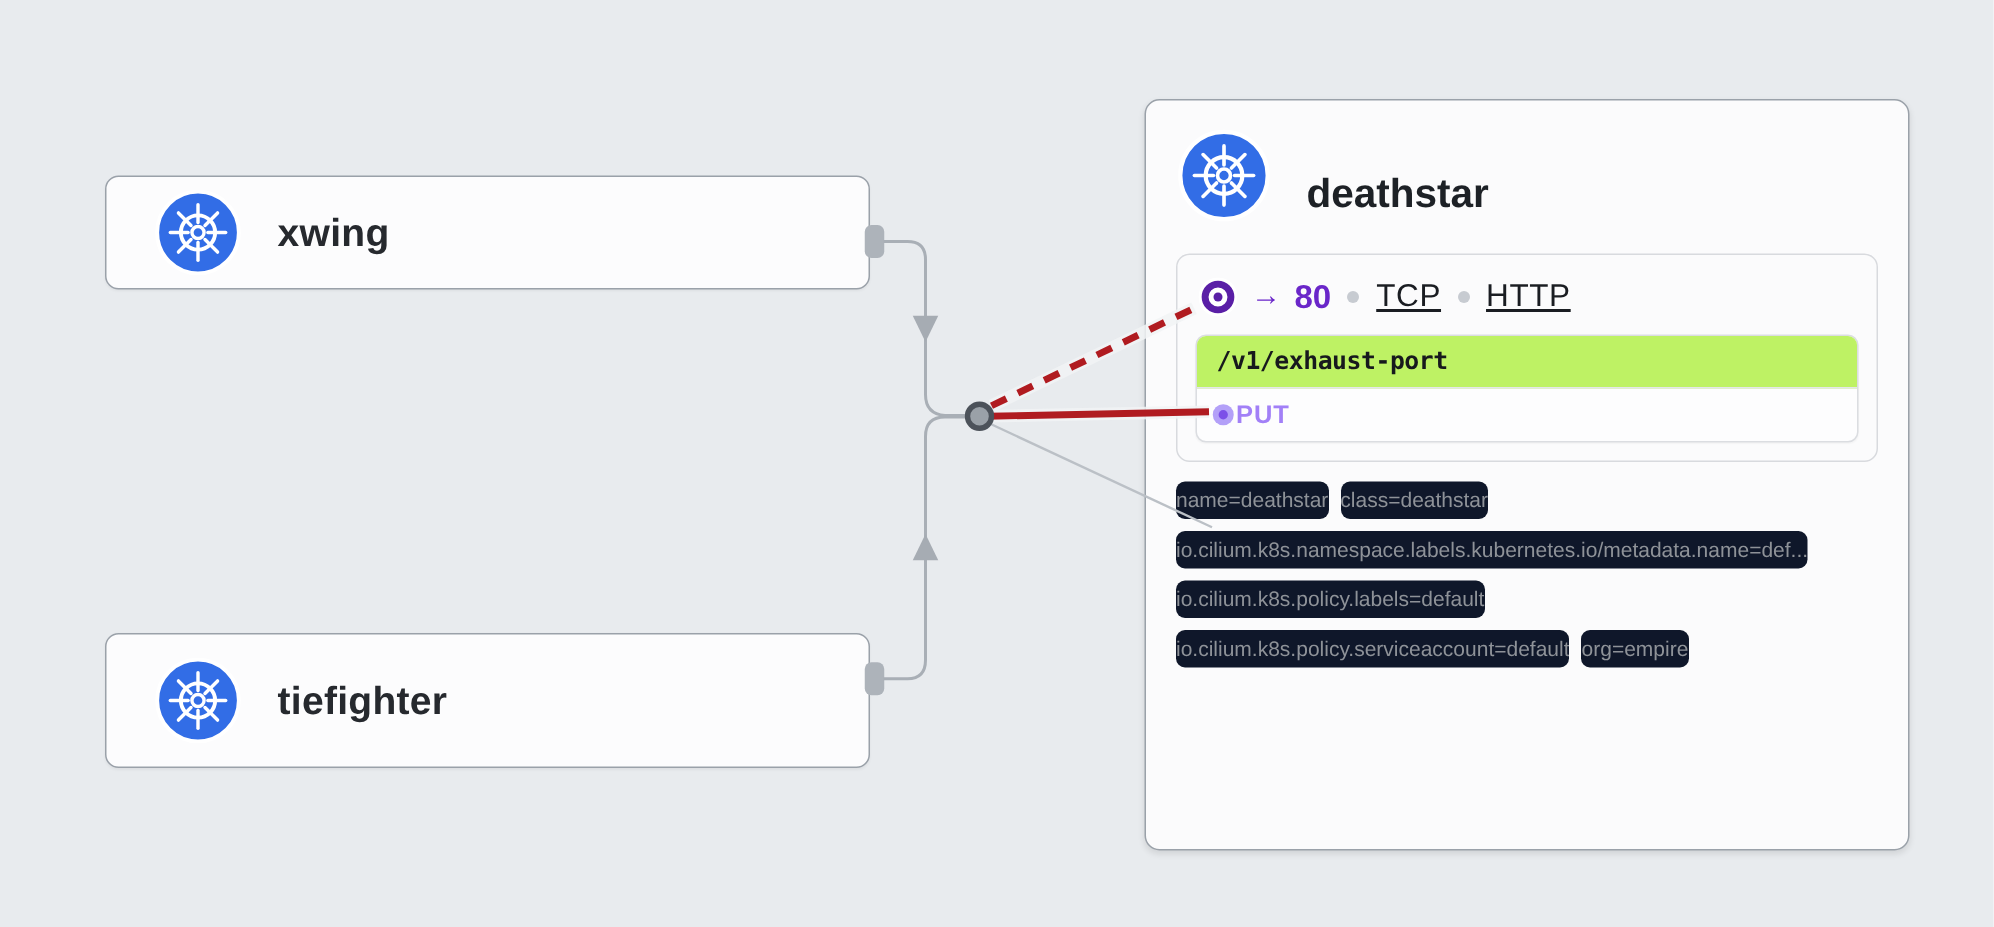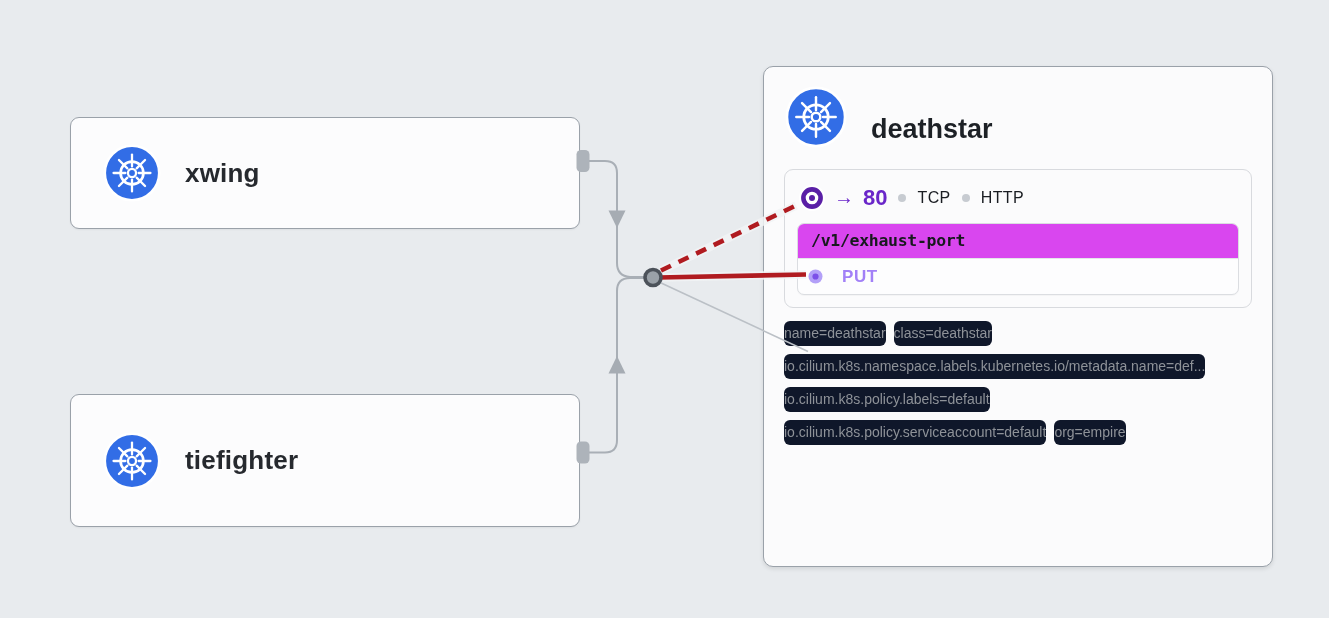--- a/index.html
+++ b/index.html
@@ -8,53 +8,53 @@
     background:#e8ebee;
     font-family:"Liberation Sans",sans-serif;
   }
   
   .node-box{
     position:absolute;left:70px;width:510px;box-sizing:border-box;
     background:#fcfcfd;border:1.5px solid #9aa1a9;border-radius:9px;
     display:flex;align-items:center;gap:24px;padding-left:32px;
     box-shadow:0 1px 2px rgba(0,0,0,.05);cursor:pointer;
   }
-  #node-xwing{top:117px;height:112px;}
-  #node-tiefighter{top:394px;height:133px;}
+  #node-xwing{top:117px;height:76px;}
+  #node-tiefighter{top:422px;height:90px;}
   .node-label{font-size:26px;font-weight:700;color:#26292e;letter-spacing:.2px;}
 
   
   .service-card{
     position:absolute;left:763px;top:66px;width:510px;height:501px;box-sizing:border-box;
     background:#fbfbfc;border:1.5px solid #9aa1a9;border-radius:10px;
     padding:19px 20px;box-shadow:0 2px 4px rgba(0,0,0,.10);cursor:pointer;z-index:1;
   }
   .card-header{display:flex;align-items:center;gap:24px;margin:0 0 21px 1px;}
   .card-title{font-size:27px;font-weight:700;color:#1d2126;margin-top:25px;}
 
   .ports-section{
     border:1px solid #d8dade;border-radius:9px;padding:12px;background:#fbfbfc;
     box-sizing:border-box;
   }
   .port-row{display:flex;align-items:center;gap:9px;margin:1px 0 10px 2px;height:30px;}
   .port-arrow{font-size:20px;font-weight:700;color:#6a26c9;margin-top:-2px;}
   .port-number{font-size:22px;font-weight:700;color:#6a26c9;}
   .sep-dot{width:8px;height:8px;border-radius:50%;background:#c7cbd1;margin:0 2px;}
-  .proto{font-size:16px;color:#1a1d22;letter-spacing:.4px;}
+  .proto{font-size:21px;color:#1a1d22;letter-spacing:.4px;text-decoration:underline;}
 
   .path-group{
     border:1px solid #dbdde1;border-radius:7px;margin-top:9px;overflow:hidden;
     background:#fdfdfe;box-shadow:0 1px 1px rgba(0,0,0,.03);
   }
   .path-header{
-    background:#d946ef;border-bottom:1px solid #e4e6e9;padding:6px 13px;
+    background:#bef264;border-bottom:1px solid #e4e6e9;padding:6px 13px;
     font-family:"DejaVu Sans Mono",monospace;font-weight:700;font-size:16.5px;
     color:#17191d;line-height:22px;letter-spacing:-.3px;
   }
-  .method-row{display:flex;align-items:center;gap:19px;padding:7px 10px;height:21px;}
+  .method-row{display:flex;align-items:center;gap:1px;padding:7px 10px;height:21px;}
   .method-label{font-size:17px;font-weight:700;color:#a280f7;letter-spacing:.6px;}
 
   .labels-wrap{display:flex;flex-wrap:wrap;gap:8px 8px;margin-top:13px;width:470px;}
   .pill{
     font-size:14px;color:#8e9298;background:#0f172a;border-radius:6px;
     padding:4px 0;white-space:nowrap;max-width:468px;overflow:hidden;
     text-overflow:ellipsis;box-sizing:border-box;line-height:17px;
   }
 
   svg.edges{position:absolute;left:0;top:0;pointer-events:none;z-index:10;}

